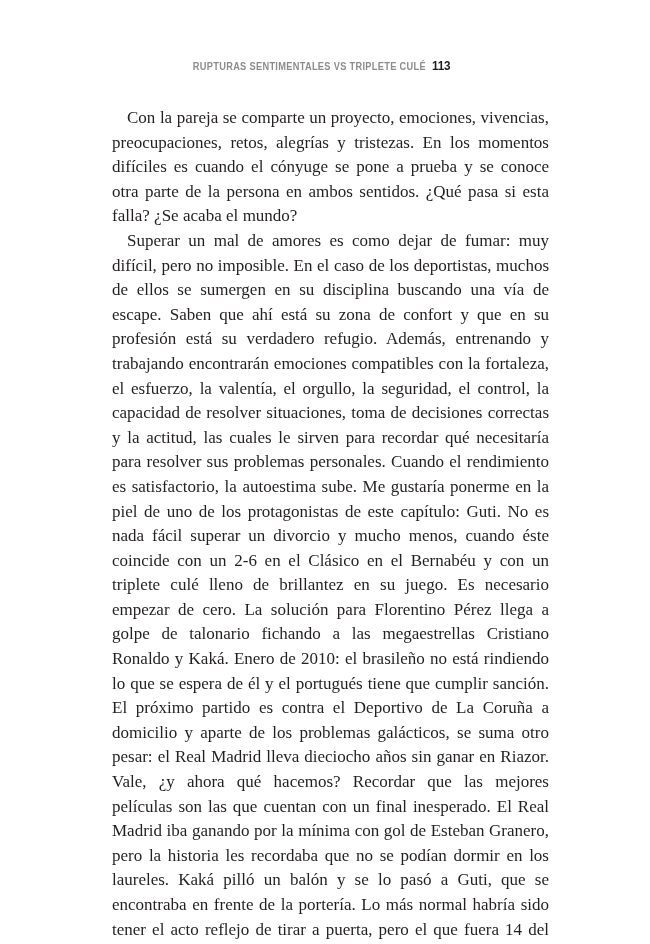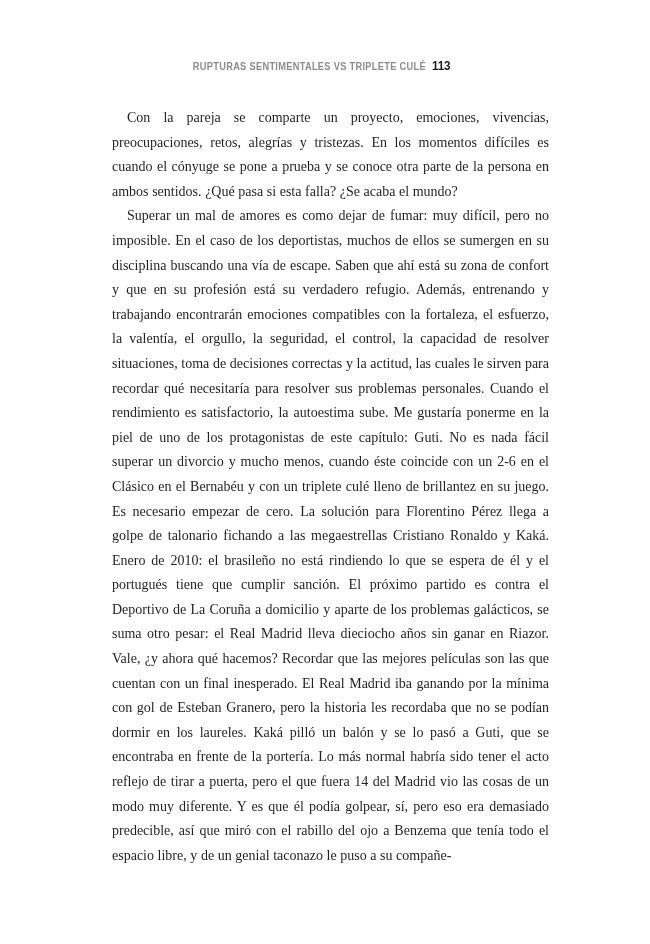--- a/index.html
+++ b/index.html
@@ -55,21 +55,21 @@
     position: absolute;
     top: 106px;
     left: 112px;
     width: 437px;
   }
   p.body-par {
     margin: 0;
     text-align: justify;
     text-justify: inter-word;
     text-indent: 15px;
-    font-size: 14px;
+    font-size: 17px;
     line-height: 24.6px;
     color: #231f20;
     hyphens: none;
     word-spacing: 0.1px;
   }
   p.body-par + p.body-par {
     margin-top: 0;
   }
 </style>
 </head>

